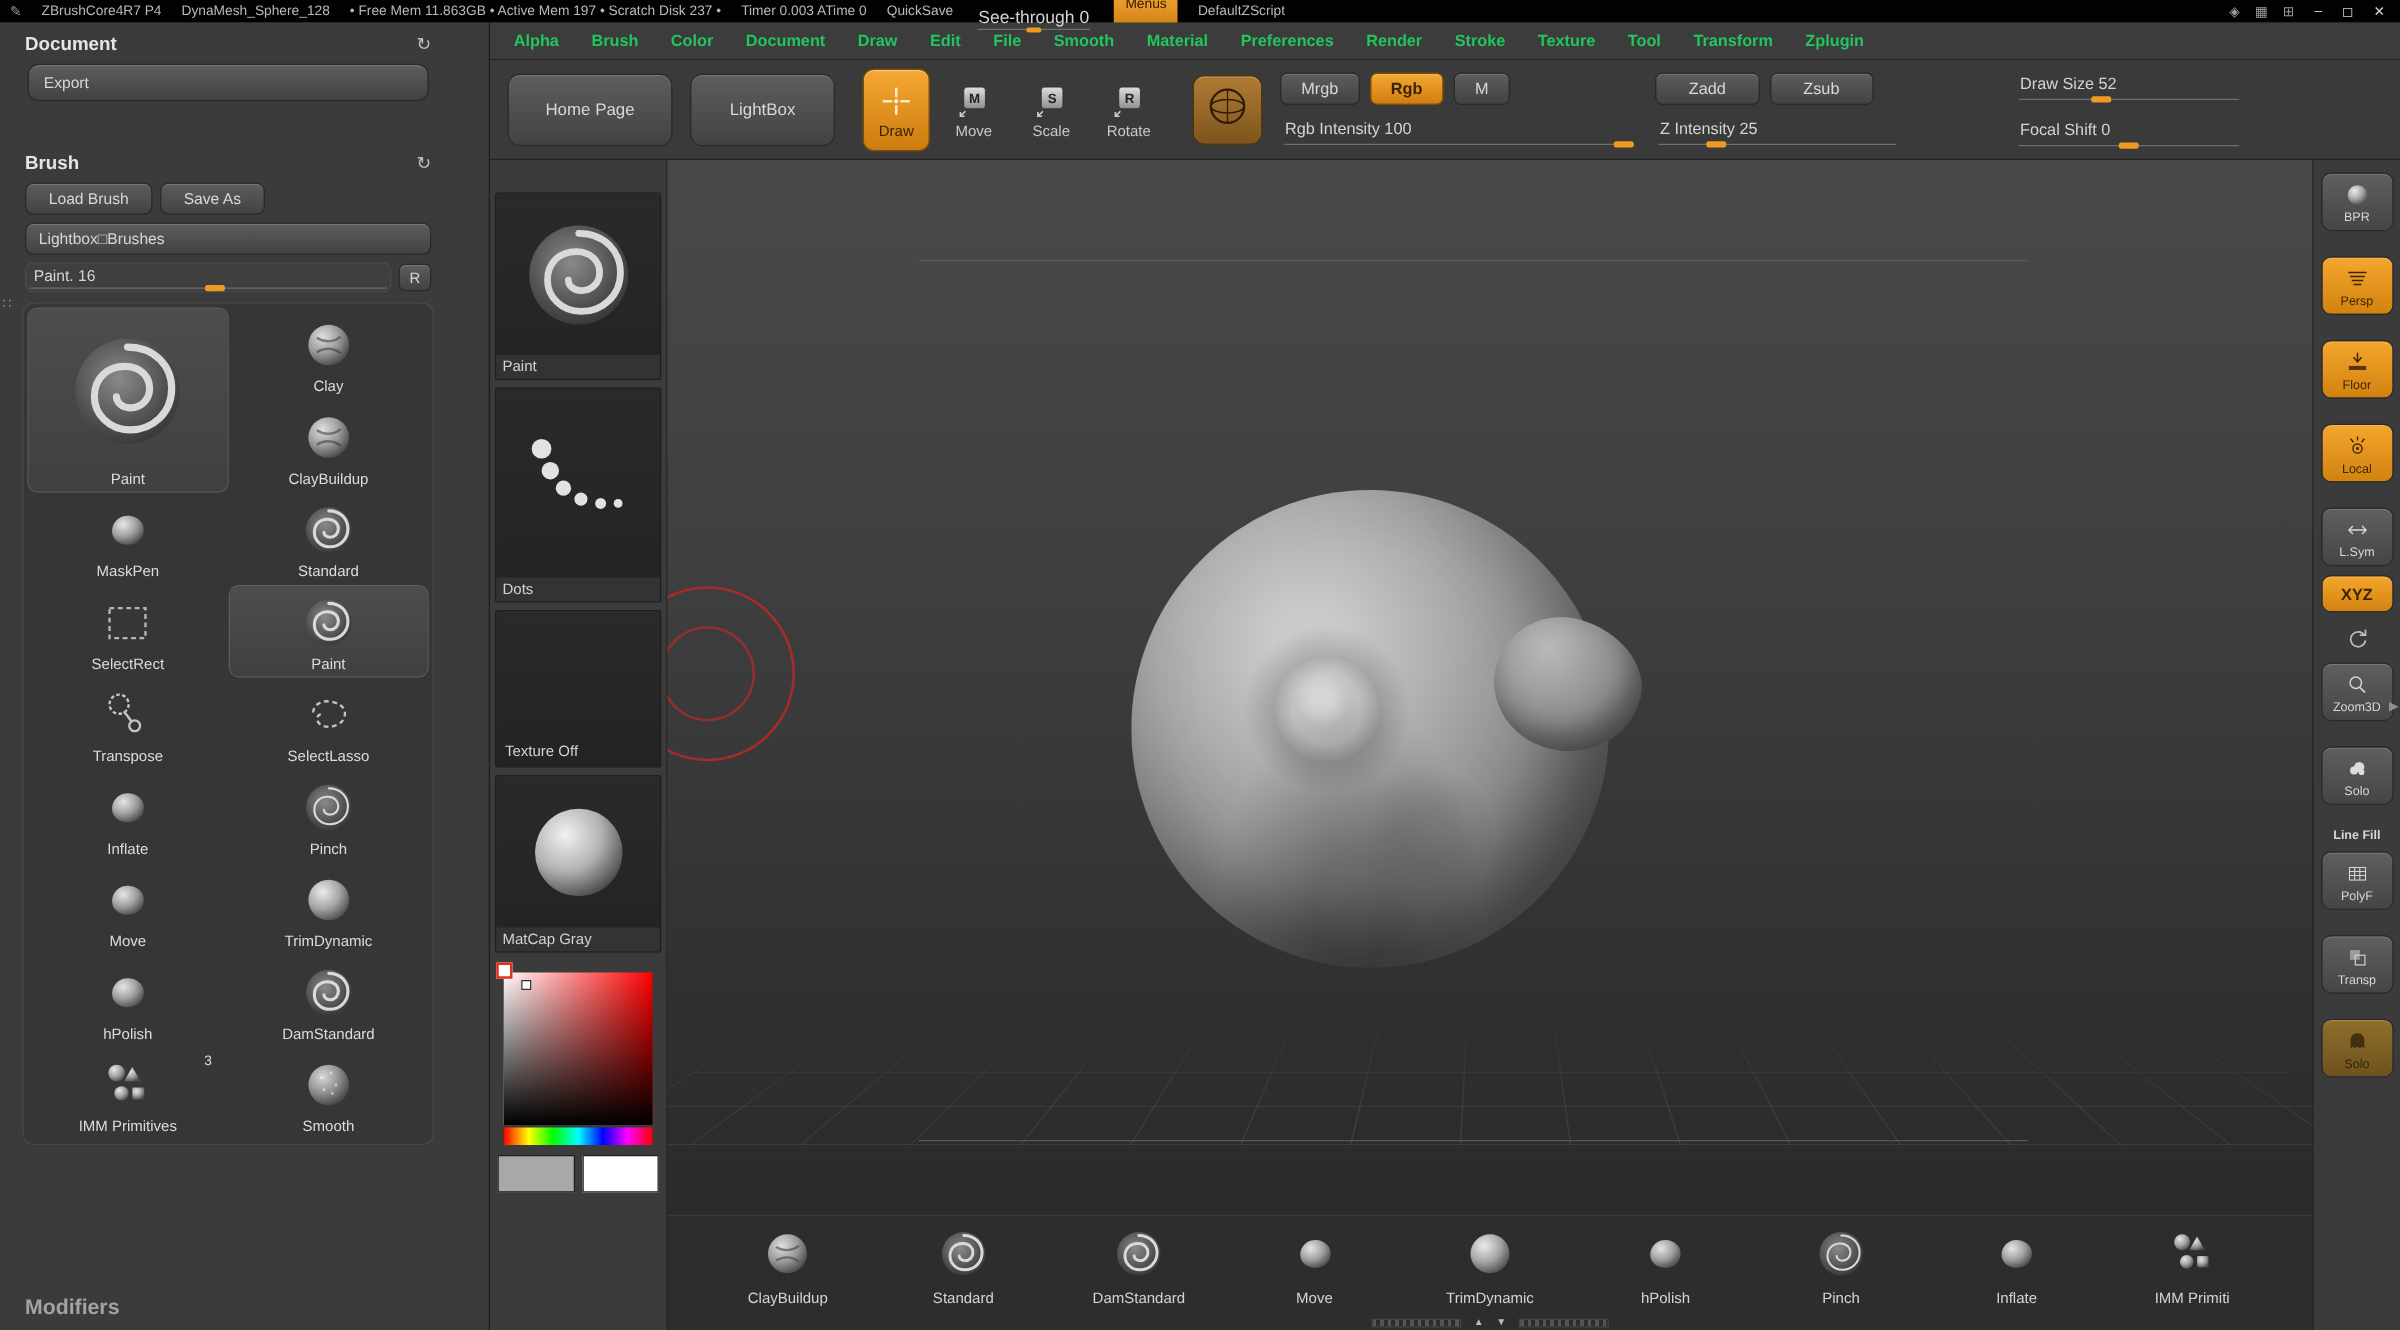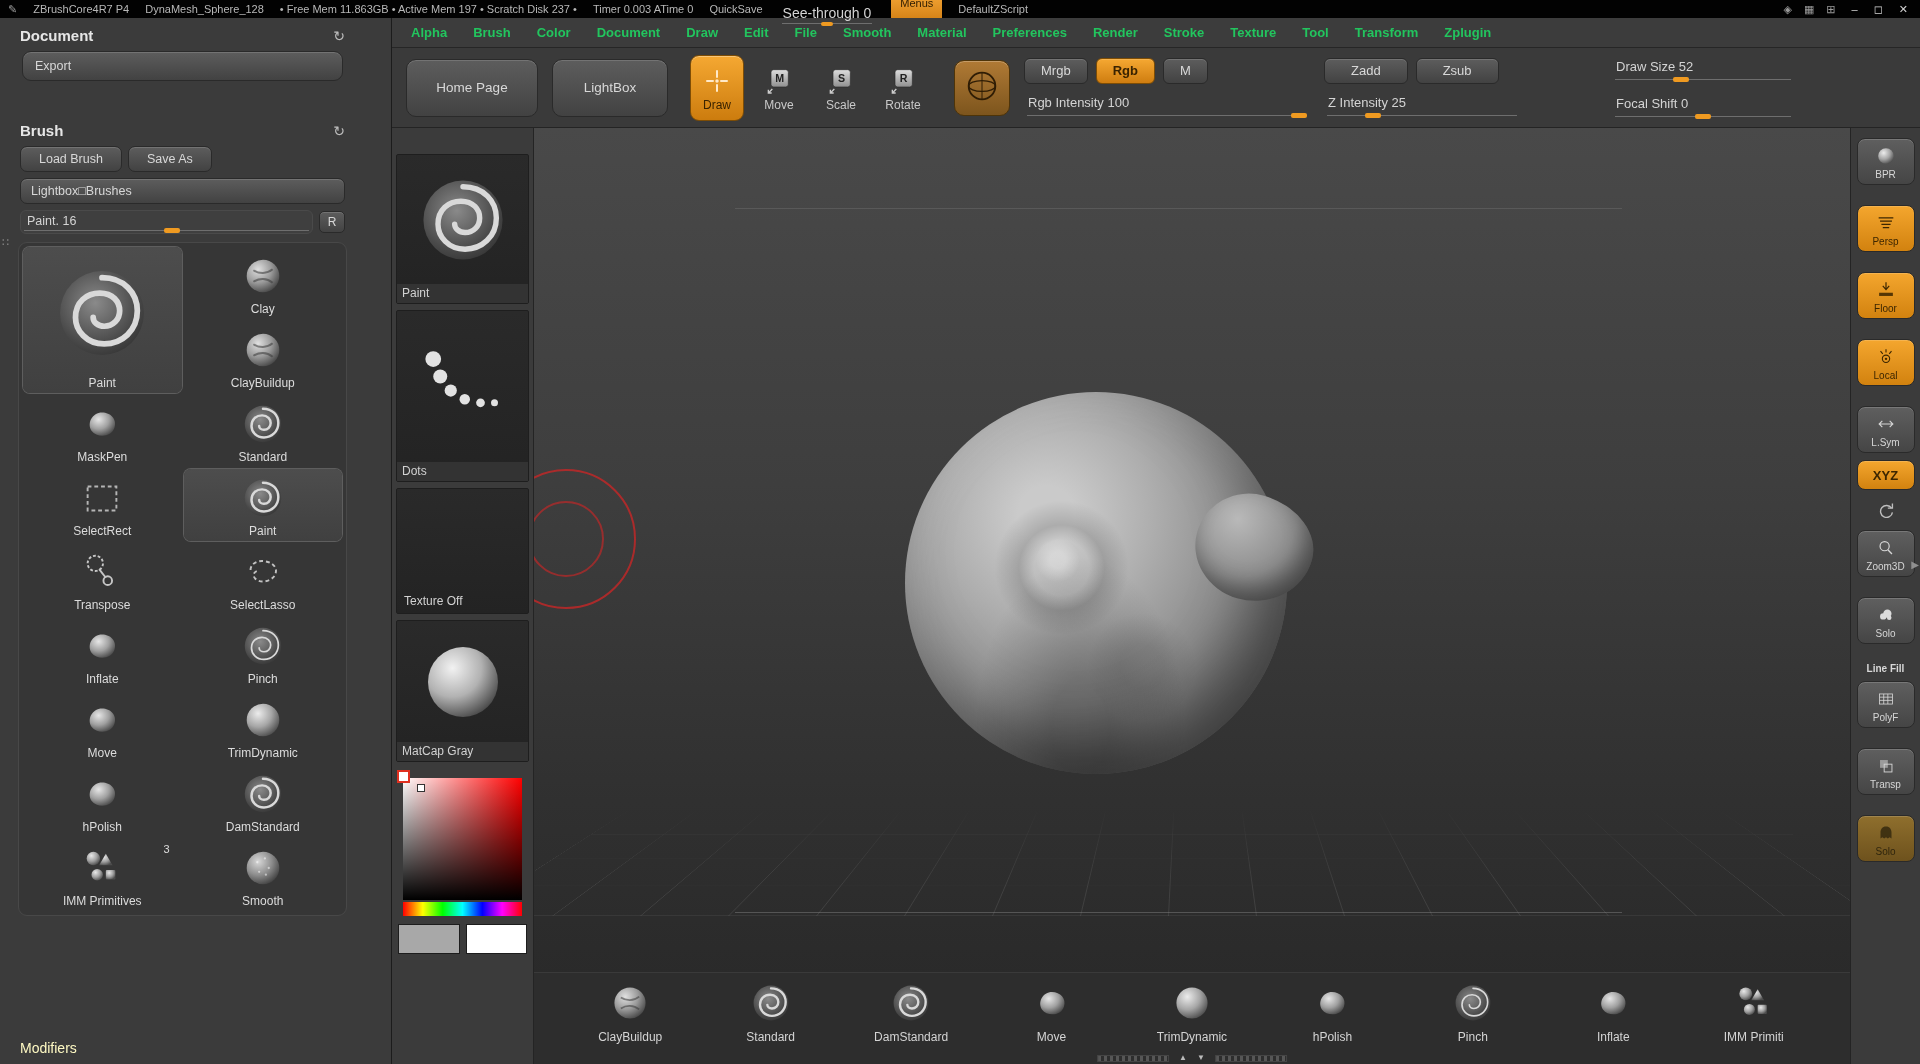--- a/index.html
+++ b/index.html
@@ -46,21 +46,21 @@
 .r-btn{width:26px;height:22px;border-radius:5px;font-size:12px}
 .brush-grid{margin-top:8px;border:1px solid #484848;border-radius:9px;background:#363636;padding:4px;display:grid;grid-template-columns:1fr 1fr;grid-auto-rows:72px;gap:2px}
 .tile{position:relative;display:flex;flex-direction:column;align-items:center;justify-content:flex-end;border-radius:7px;padding:2px;cursor:pointer}
 .tile.large{grid-row:span 2}
 .tile.selected{background:linear-gradient(#4d4d4d,#404040);box-shadow:0 0 0 1px #5e5e5e}
 .tile .ticon{flex:1;display:flex;align-items:center;justify-content:center;width:100%;overflow:hidden}
 .tile .ticon svg{width:46px;height:46px}
 .tile.large .ticon svg{width:106px;height:106px}
 .tile .tlabel{font-size:12px;color:#dcdcdc;line-height:15px}
 .tile .badge{position:absolute;top:4px;right:12px;font-size:11px;color:#ddd}
-.modifiers{margin-top:auto;padding:6px 2px 2px;font-weight:normal;font-size:14px;color:#fef9c3}
+.modifiers{margin-top:auto;padding:6px 2px 2px;font-weight:bold;font-size:17px;color:#a3a3a3}
 .panel-arrow{position:absolute;right:-40px;top:488px;color:#9a9a9a;font-size:10px}
 .panel-arrow::after{content:"◀"}
 .drag-dots{position:absolute;left:2px;top:218px;color:#8d8d8d;font-size:11px}
 .drag-dots::after{content:"∷"}
 
 
 .right-col{flex:1;display:flex;flex-direction:column;min-width:0}
 .menubar{height:30px;flex:0 0 auto;background:#3c3c3c;border-bottom:1px solid #262626;display:flex;align-items:center;padding:0 8px}
 .menubar-items{display:flex;gap:4px}
 .menu-item{padding:3px 11px;font-size:13px;font-weight:bold;color:#22c55e;border-radius:3px;cursor:pointer}

